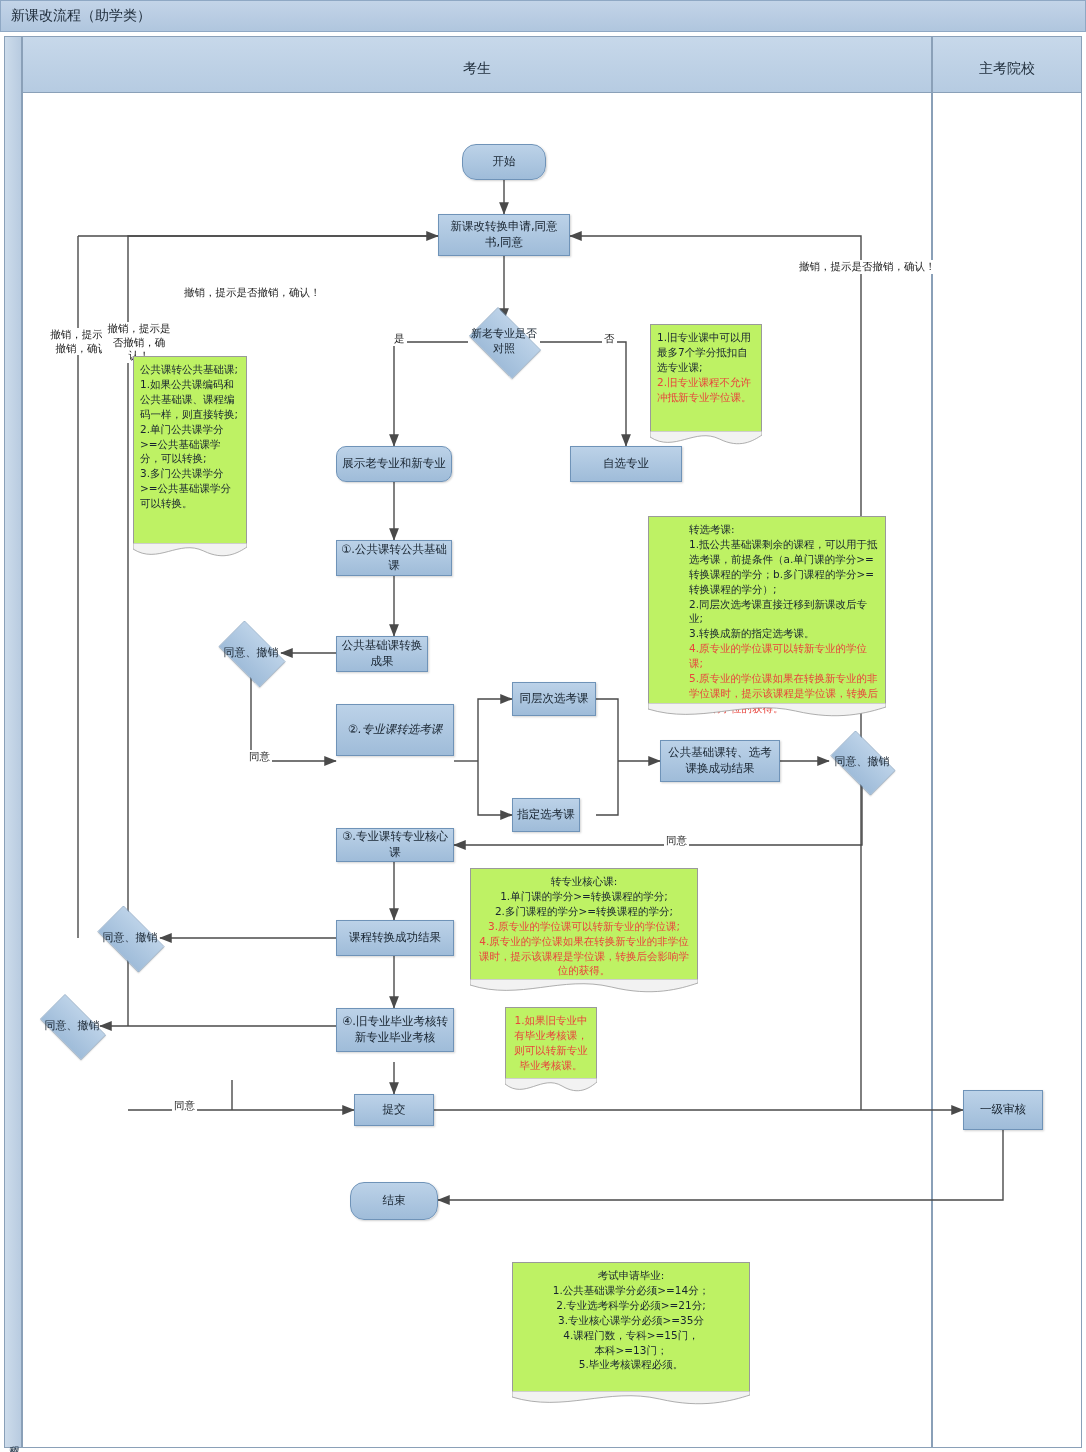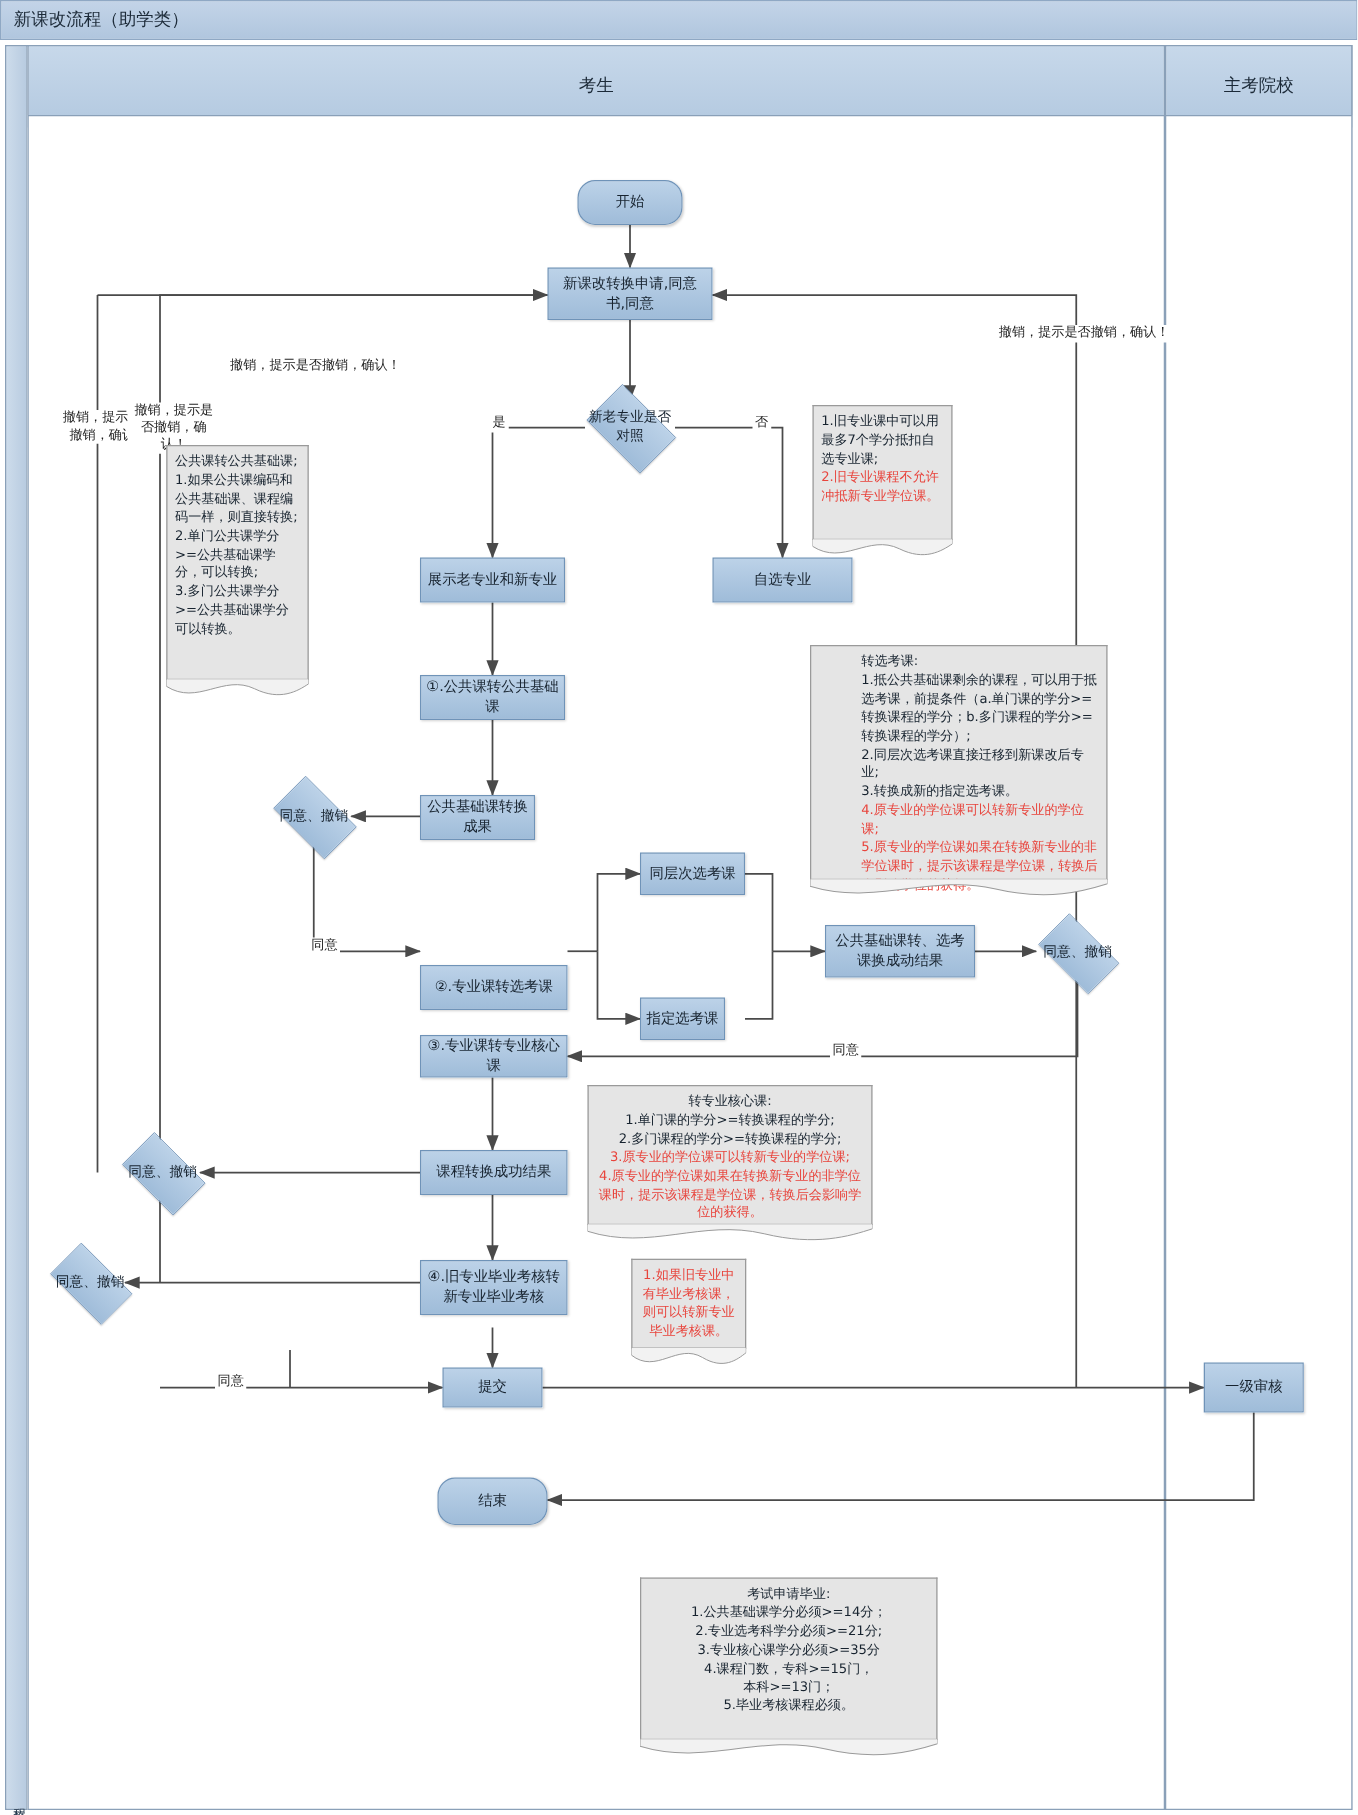--- a/index.html
+++ b/index.html
@@ -40,21 +40,21 @@
   .node.term{border-radius:14px;}
   .node.dia{background:transparent;border:none;box-shadow:none;}
   .dia .dshape{position:absolute;left:0;top:0;width:100%;height:100%;
     background:linear-gradient(to bottom,#bcd2e8,#9fbcd9);
     border:1px solid #6f93b8;
     transform:rotate(45deg) scale(.707);box-shadow:1px 1px 2px rgba(0,0,0,.18);}
   .dia .dtext{position:relative;z-index:2;font-size:11px;}
 
   
   .note{position:absolute;box-sizing:border-box;
-    background:#e5e5e5;border:1px solid #9a9a9a;border-bottom:none;
+    background:#bef264;border:1px solid #9a9a9a;border-bottom:none;
     font-size:10.5px;color:#17232f;line-height:1.42;padding:5px 6px 0 6px;
     overflow:visible;}
   .note .wave{position:absolute;left:-1px;bottom:-17px;width:calc(100% + 2px);height:18px;}
   .note .red{color:#e8443c;}
   .note.ctr{text-align:center;}
 
   
   .lbl{position:absolute;font-size:10.5px;color:#1d1d1d;
     background:#fff;padding:0 2px;text-align:center;line-height:1.3;white-space:nowrap;}
   .lbl.wrap{white-space:normal;}
@@ -147,34 +147,34 @@
 
   <div class="node term" style="left:462px;top:144px;width:84px;height:36px;">开始</div>
 
   <div class="node" style="left:438px;top:214px;width:132px;height:42px;">新课改转换申请,同意书,同意</div>
 
   <div class="node dia" style="left:462px;top:314px;width:84px;height:56px;">
     <div class="dshape"></div>
     <div class="dtext">新老专业是否对照</div>
   </div>
 
-  <div class="node" style="left:336px;top:446px;width:116px;height:36px;">展示老专业和新专业</div>
+  <div class="node" style="left:336px;top:446px;width:116px;height:36px;border-radius:10px;">展示老专业和新专业</div>
 
   <div class="node" style="left:570px;top:446px;width:112px;height:36px;">自选专业</div>
 
   <div class="node" style="left:336px;top:540px;width:116px;height:36px;">①.公共课转公共基础课</div>
 
   <div class="node" style="left:336px;top:636px;width:92px;height:36px;">公共基础课转换成果</div>
 
   <div class="node dia" style="left:211px;top:628px;width:80px;height:50px;">
     <div class="dshape"></div>
     <div class="dtext">同意、撤销</div>
   </div>
 
-  <div class="node" style="left:336px;top:772px;width:118px;height:36px;">②.专业课转选考课</div>
+  <div class="node" style="left:336px;top:704px;width:118px;height:52px;font-style:italic;">②.专业课转选考课</div>
 
   <div class="node" style="left:512px;top:682px;width:84px;height:34px;">同层次选考课</div>
 
   <div class="node" style="left:512px;top:798px;width:68px;height:34px;">指定选考课</div>
 
   <div class="node" style="left:660px;top:740px;width:120px;height:42px;">公共基础课转、选考课换成动结果</div>
 
   <div class="node dia" style="left:823px;top:738px;width:78px;height:48px;">
     <div class="dshape"></div>
     <div class="dtext">同意、撤销</div>

